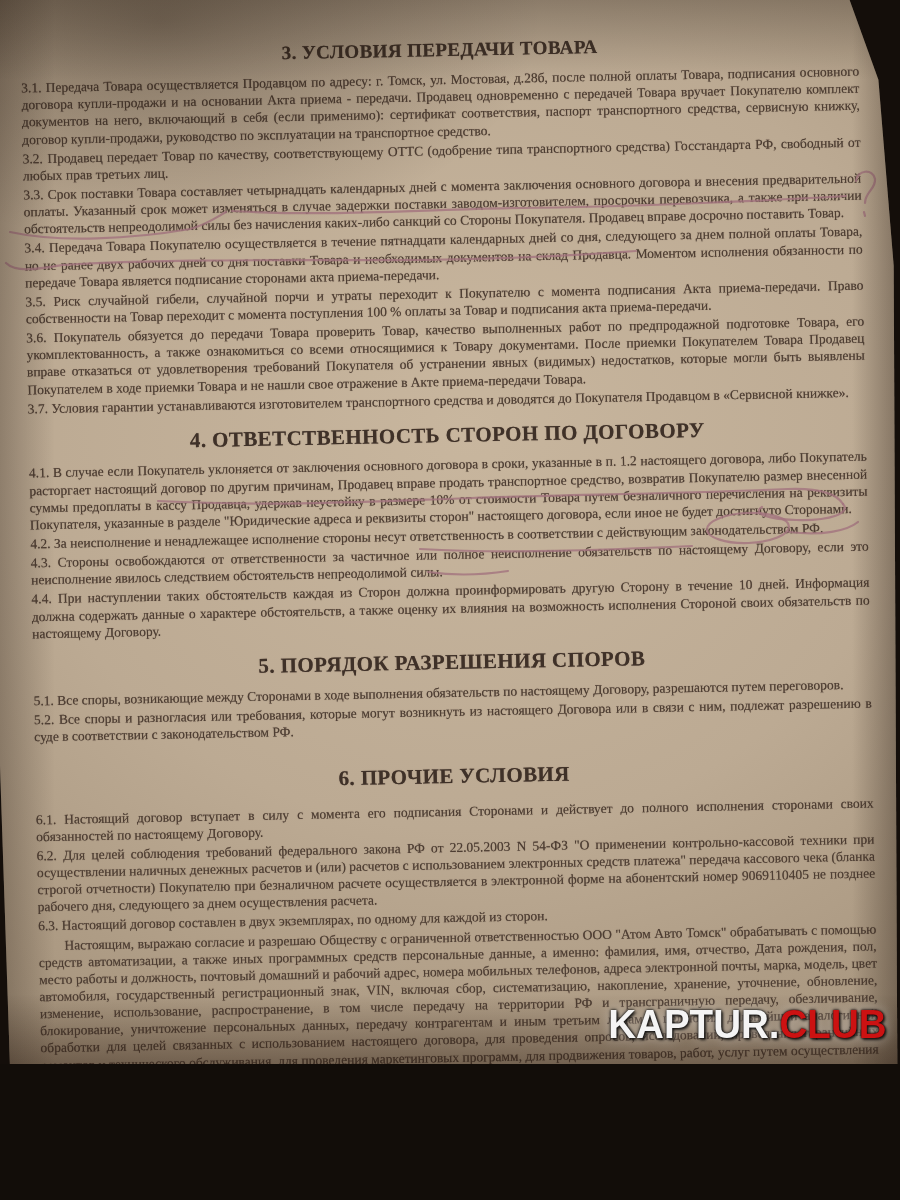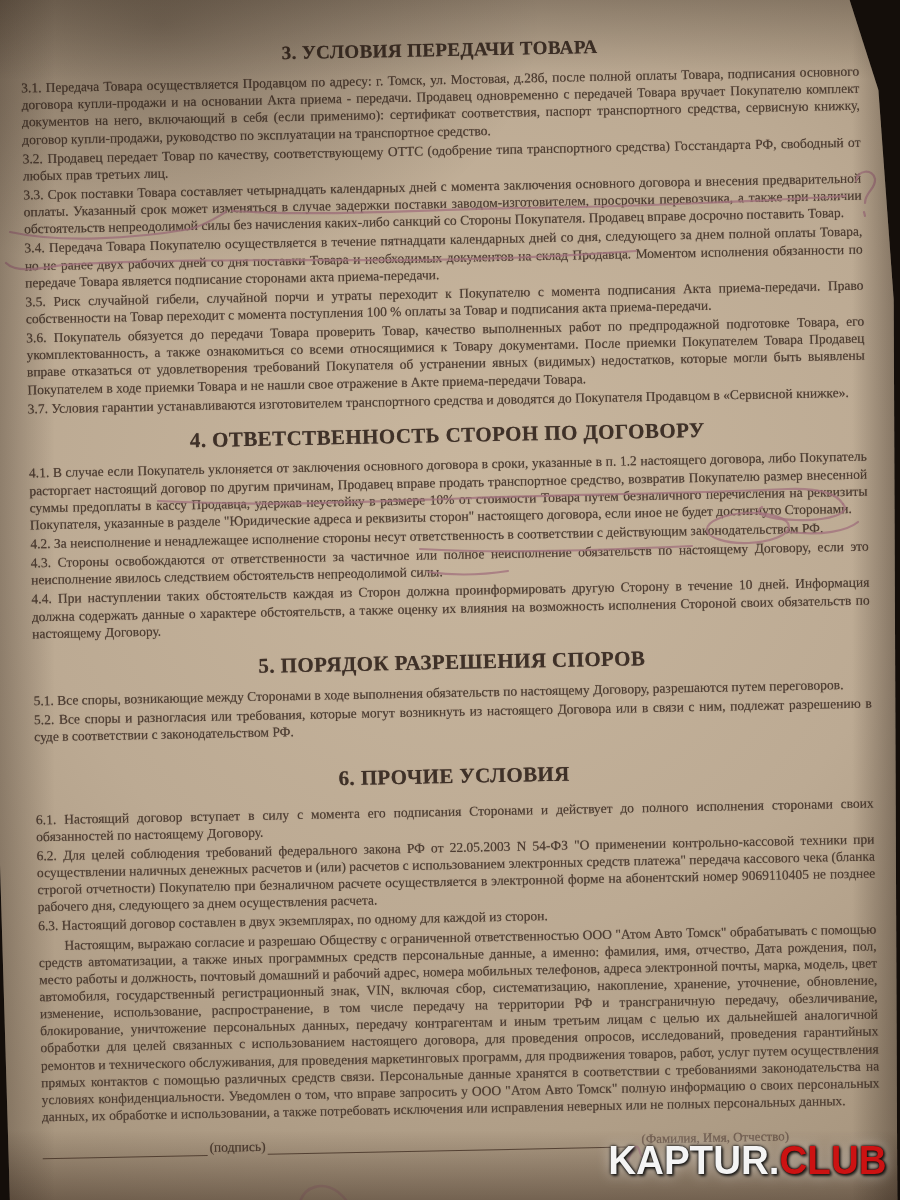--- a/index.html
+++ b/index.html
@@ -1,16 +1,16 @@
 <!DOCTYPE html>
 <html><head>
 <meta charset="utf-8">
 <style>
   html,body{margin:0;padding:0;background:#120d09;}
-  .photo{position:relative;width:900px;height:1200px;overflow:hidden;background:#140e0a;font-family:"Liberation Serif",serif;}
+  .photo{position:relative;width:900px;height:1064px;overflow:hidden;background:#140e0a;font-family:"Liberation Serif",serif;}
   
   .paper{position:absolute;inset:0;
     clip-path:polygon(0% 0%,94.4% 0%,97.6% 7.5%,99.3% 25%,99.7% 100%,1.1% 100%,0% 72%);
     background:
       radial-gradient(ellipse 125% 95% at 52% 40%, #c8b69e 0%, #bcaa93 40%, #a6947d 72%, #8f7e68 100%);
   }
   .shade{position:absolute;inset:0;pointer-events:none;
     clip-path:polygon(0% 0%,94.4% 0%,97.6% 7.5%,99.3% 25%,99.7% 100%,1.1% 100%,0% 72%);
     background:
       linear-gradient(180deg, rgba(30,20,12,.30) 0px, rgba(30,20,12,0) 80px),

